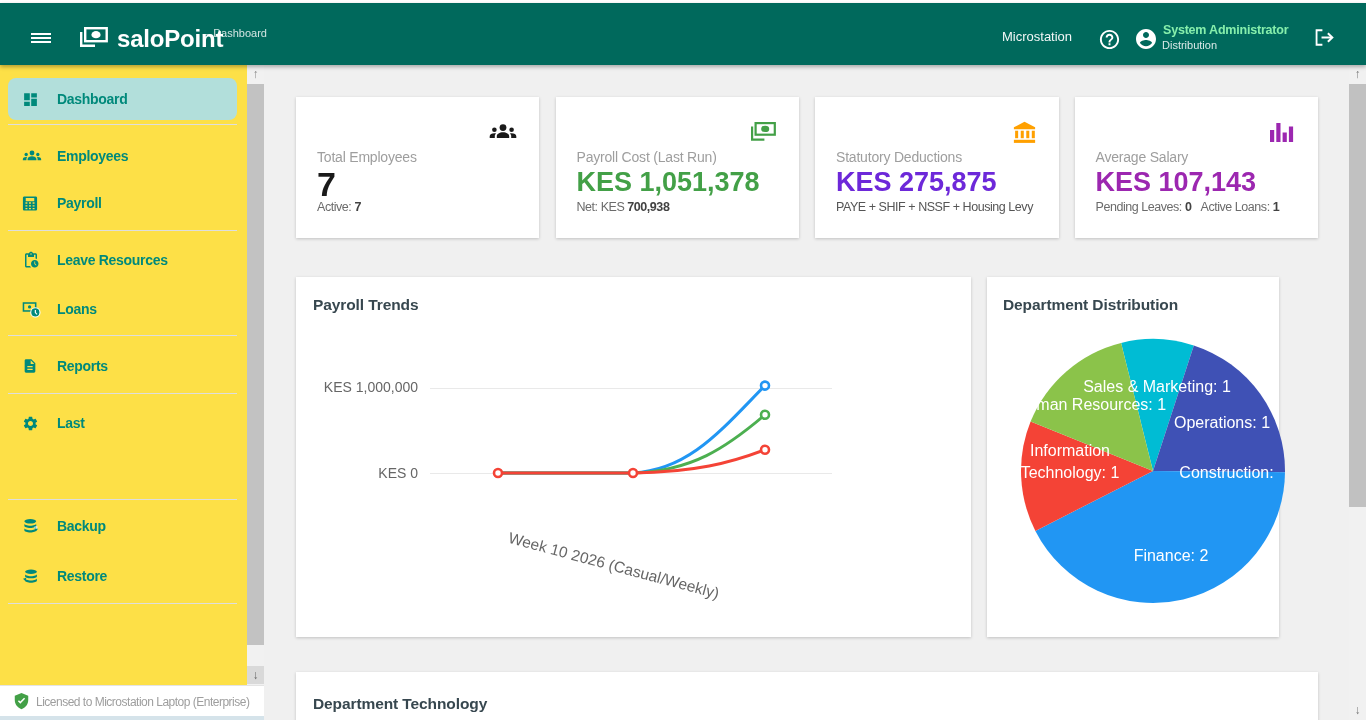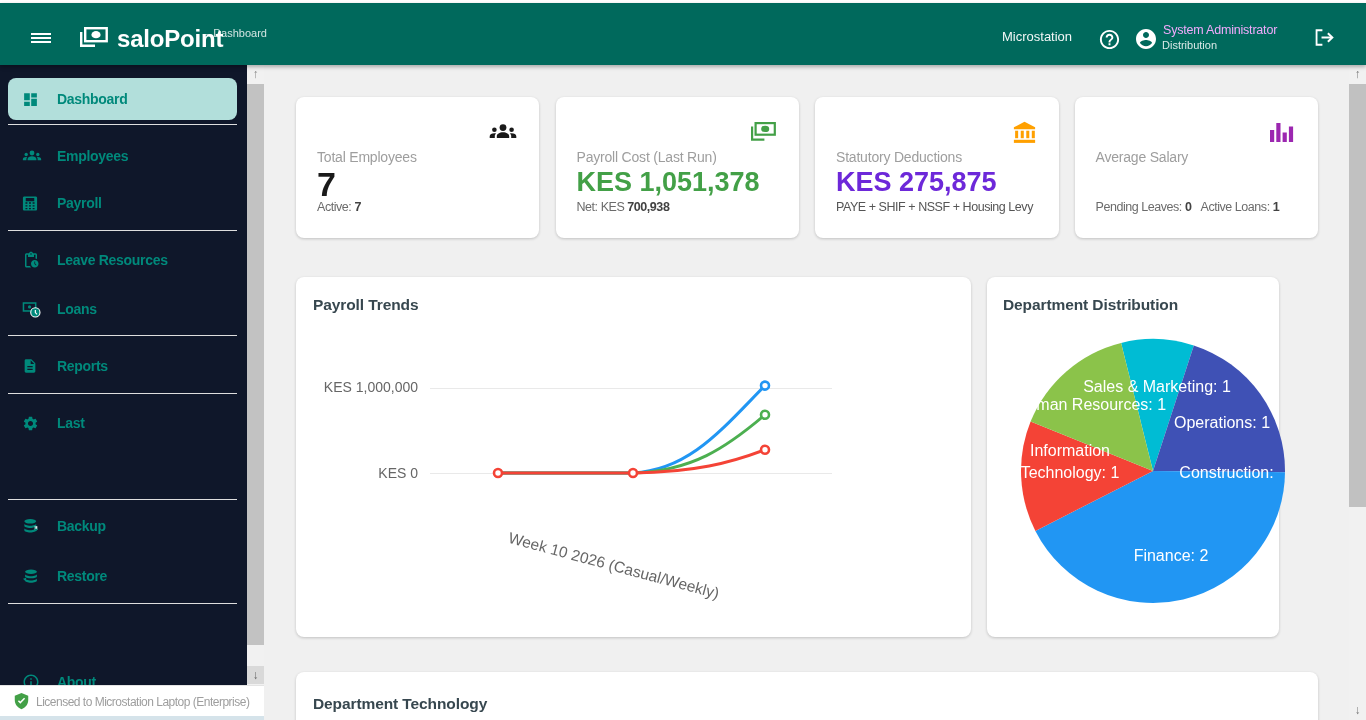--- a/index.html
+++ b/index.html
@@ -8,43 +8,43 @@
 
 #hdr{position:absolute;left:0;top:3px;width:1366px;height:62px;background:#00695c;box-shadow:0 2px 4px rgba(0,0,0,.3);z-index:30}
 #hdr .burger{position:absolute;left:31px;top:30px;width:20px;height:10px}
 #hdr .burger div{height:2px;background:#fff;margin-bottom:2px}
 #logoicon{position:absolute;left:80px;top:24px}
 #brand{position:absolute;left:117px;top:22px;font-size:24px;font-weight:bold;color:#fff;letter-spacing:-0.2px}
 #crumb{position:absolute;left:204px;top:24px;font-size:11px;color:rgba(255,255,255,.82)}
 #micro{position:absolute;left:1002px;top:26px;font-size:13px;color:rgba(255,255,255,.95)}
 #helpic{position:absolute;left:1098px;top:24.5px}
 #avic{position:absolute;left:1134px;top:24px}
-#uname{position:absolute;left:1163px;top:20px;font-size:12.5px;font-weight:normal;color:#f0abfc;letter-spacing:-0.2px}
+#uname{position:absolute;left:1163px;top:20px;font-size:12.5px;font-weight:bold;color:#86efac;letter-spacing:-0.2px}
 #urole{position:absolute;left:1162px;top:36px;font-size:11px;color:rgba(255,255,255,.85)}
 #logoutic{position:absolute;left:1315px;top:26px}
 
-#side{position:absolute;left:0;top:65px;width:247px;height:655px;background:#0f172a;z-index:5}
+#side{position:absolute;left:0;top:65px;width:247px;height:655px;background:#fde047;z-index:5}
 .pill{position:absolute;left:8px;top:13px;width:229px;height:42px;background:#b2dfdb;border-radius:8px}
 .mi{position:absolute;left:0;width:247px;height:46px;display:flex;align-items:center;color:#00897b;font-size:14px;font-weight:bold;letter-spacing:-0.3px}
 .mi svg{position:absolute;left:22px}
 .mi span{position:absolute;left:57px}
 .mdiv{position:absolute;left:8px;width:229px;height:0;border-top:1px solid #dedede}
 
 #sbtrack{position:absolute;left:247px;top:65px;width:17px;height:655px;background:#f1f1f1;z-index:6}
 #sbup{position:absolute;left:247px;top:65px;width:17px;height:19px;background:#f1f1f1;z-index:7;text-align:center;font-size:12px;color:#888;line-height:19px}
 #sbthumb{position:absolute;left:247px;top:84px;width:17px;height:561px;background:#c2c2c2;z-index:7}
 #sbdown{position:absolute;left:247px;top:666px;width:17px;height:18px;background:#d9d9d9;z-index:7;text-align:center;font-size:12px;color:#666;line-height:18px}
 
 #lic{position:absolute;left:0;top:685px;width:264px;height:35px;background:#fff;border-top:1px solid #e4e4e4;z-index:10}
 #lic svg{position:absolute;left:13px;top:6px}
 #lic span{position:absolute;left:36px;top:9px;font-size:12px;color:#9e9e9e;white-space:nowrap;letter-spacing:-0.5px}
 #licstrip{position:absolute;left:0;top:716px;width:264px;height:4px;background:#d5e3ea;z-index:11}
 
 #main{position:absolute;left:264px;top:65px;width:1085px;height:655px;background:#f0f0f0}
-.card{position:absolute;background:#fff;border-radius:8px;box-shadow:0 1px 3px rgba(0,0,0,.2)}
+.card{position:absolute;background:#fff;border-radius:0;box-shadow:0 1px 3px rgba(0,0,0,.2)}
 .ct{position:absolute;left:21px;top:52px;font-size:14px;color:#9e9e9e;letter-spacing:-0.2px}
 .cv{position:absolute;left:21px;top:70px;font-size:27px;font-weight:bold;white-space:nowrap}
 .cs{position:absolute;left:21px;top:103px;font-size:12.5px;color:#6b6b6b;white-space:nowrap;letter-spacing:-0.45px}
 .cic{position:absolute}
 .cardtitle{position:absolute;left:17px;top:19px;font-size:15.5px;font-weight:bold;color:#37474f;letter-spacing:-0.1px}
 
 .ylab{position:absolute;width:110px;text-align:right;font-size:14px;color:#666}
 .gline{position:absolute;height:1px;background:#e9e9e9}
 #xlab{position:absolute;left:215px;top:252px;width:230px;font-size:15.5px;color:#666;transform:rotate(15deg);transform-origin:0 0;white-space:nowrap}
 </style>
@@ -161,26 +161,20 @@
           <g fill="#00897b">
             <ellipse cx="12" cy="5" rx="8" ry="3"></ellipse>
             <path d="M4 8c0 1.7 3.6 3 8 3s8-1.3 8-3v3c0 1.7-3.6 3-8 3s-8-1.3-8-3V8z"></path>
             <path d="M4 14c0 1.7 3.6 3 8 3s8-1.3 8-3v3c0 1.7-3.6 3-8 3s-8-1.3-8-3v-3z"></path>
             <path d="M1.2 14.5l4.5-1.2-1.2 4.5z" fill="#00897b"></path>
           </g>
         </svg>
       <span>Restore</span>
     </div>
     <div class="mdiv" style="top:537.5px"></div>
-    <div class="mi" style="top:594px">
-      <svg width="18" height="18" viewBox="0 0 24 24">
-          <path fill="#00897b" d="M11 7h2v2h-2zm0 4h2v6h-2zm1-9C6.48 2 2 6.48 2 12s4.48 10 10 10 10-4.48 10-10S17.52 2 12 2zm0 18c-4.41 0-8-3.59-8-8s3.59-8 8-8 8 3.59 8 8-3.59 8-8 8z"></path>
-        </svg>
-      <span>About</span>
-    </div>
   </div>
   <div id="sbtrack"></div>
   <div id="sbup">↑</div>
   <div id="sbthumb"></div>
   <div id="sbdown">↓</div>
   <div id="lic">
     <svg width="17" height="19" viewBox="0 0 24 26">
         <path d="M12 1 2.5 4.8v6.2c0 5.8 4 11.2 9.5 12.8 5.5-1.6 9.5-7 9.5-12.8V4.8L12 1z" fill="#43a047"></path>
         <path d="M10.3 16 6.9 12.6l1.5-1.5 1.9 1.9 5.3-5.3 1.5 1.5z" fill="#fff"></path>
       </svg>
@@ -235,20 +229,21 @@
   <div class="card" style="left:1074.5px;top:97px;width:243.5px;height:141px">
     <svg class="cic" style="right:23px;top:23px" width="26" height="24" viewBox="0 0 26 24">
         <g fill="#9c27b0">
           <rect x="1" y="10" width="4.2" height="12"></rect>
           <rect x="7.3" y="3" width="4.2" height="19"></rect>
           <rect x="13.6" y="12.5" width="4.2" height="9.5"></rect>
           <rect x="19.9" y="6.5" width="4.2" height="15.5"></rect>
         </g>
       </svg>
     <div class="ct">Average Salary</div>
+    <div class="cv" style="color:#9c27b0">KES 107,143</div>
     <div class="cs">Pending Leaves: <b style="color:#424242">0</b>&nbsp;&nbsp;&nbsp;Active Loans: <b style="color:#424242">1</b></div>
   </div>
 
   <div class="card" style="left:296px;top:277px;width:675px;height:360px">
     <div class="cardtitle">Payroll Trends</div>
     <div class="ylab" style="left:12px;top:102px">KES 1,000,000</div>
     <div class="ylab" style="left:12px;top:188px">KES 0</div>
     <div class="gline" style="left:134px;top:110.5px;width:402px"></div>
     <div class="gline" style="left:134px;top:196px;width:402px"></div>
     <svg style="position:absolute;left:124px;top:53px" width="430" height="180" viewBox="0 0 430 180">

